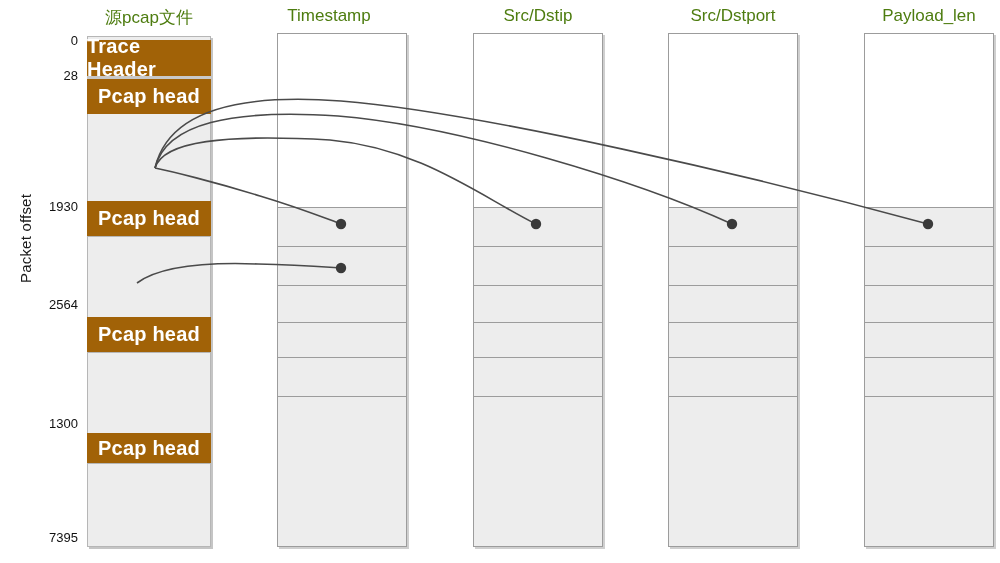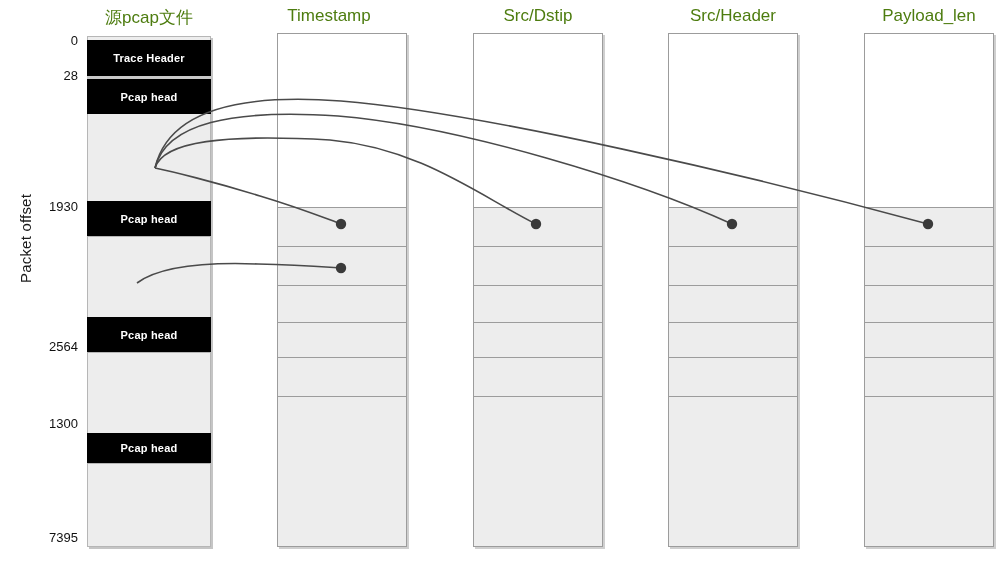--- a/index.html
+++ b/index.html
@@ -62,23 +62,23 @@
     height: 511px;
     background: #ededed;
     border: 1px solid #b6b6b6;
     box-sizing: border-box;
     box-shadow: 2px 2px 0 0 rgba(150,150,150,.55);
   }
   .pcap-block {
     position: absolute;
     left: -1px;
     width: 124px;
-    background: #000000;
+    background: #a16207;
     color: #ffffff;
-    font-size: 11px;
+    font-size: 20px;
     font-weight: bold;
     display: flex;
     align-items: center;
     justify-content: center;
     box-sizing: border-box;
     letter-spacing: .2px;
   }
   .pcap-divider {
     position: absolute;
     left: -1px;
@@ -137,21 +137,21 @@
 </head>
 <body>
 
 <div id="canvas">
 
   <div id="axis-title">Packet offset</div>
   <div id="offset-ticks">
       <div class="offset-label" style="left: 18px; top: 34px;">0</div>
       <div class="offset-label" style="left: 18px; top: 69px;">28</div>
       <div class="offset-label" style="left: 18px; top: 200px;">1930</div>
-      <div class="offset-label" style="left: 18px; top: 298px; margin-top: 42px;">2564</div>
+      <div class="offset-label" style="left: 18px; top: 298px;">2564</div>
       <div class="offset-label" style="left: 18px; top: 417px;">1300</div>
       <div class="offset-label" style="left: 18px; top: 531px;">7395</div>
     </div>
 
   <div class="col-title" id="pcap-title" style="left: 87px; width: 124px;">源pcap文件</div>
 
   <div id="pcap-col">
       <div class="pcap-sep" style="top: 199px;"></div>
       <div class="pcap-sep" style="top: 315px;"></div>
       <div class="pcap-sep" style="top: 426px;"></div>
@@ -177,21 +177,21 @@
       <div class="col-title" style="left: 473px; width: 130px;">Src/Dstip</div>
       <div class="attr-col" style="left: 473px;">
         <div class="attr-cell top-gap" style="top: 0px; height: 174px;"></div>
         <div class="attr-cell" style="top: 174px; height: 39px;"></div>
         <div class="attr-cell" style="top: 213px; height: 39px;"></div>
         <div class="attr-cell" style="top: 252px; height: 37px;"></div>
         <div class="attr-cell" style="top: 289px; height: 35px;"></div>
         <div class="attr-cell" style="top: 324px; height: 39px;"></div>
         <div class="attr-cell last" style="top: 363px; height: 149px;"></div>
       </div>
-      <div class="col-title" style="left: 668px; width: 130px;">Src/Header</div>
+      <div class="col-title" style="left: 668px; width: 130px;">Src/Dstport</div>
       <div class="attr-col" style="left: 668px;">
         <div class="attr-cell top-gap" style="top: 0px; height: 174px;"></div>
         <div class="attr-cell" style="top: 174px; height: 39px;"></div>
         <div class="attr-cell" style="top: 213px; height: 39px;"></div>
         <div class="attr-cell" style="top: 252px; height: 37px;"></div>
         <div class="attr-cell" style="top: 289px; height: 35px;"></div>
         <div class="attr-cell" style="top: 324px; height: 39px;"></div>
         <div class="attr-cell last" style="top: 363px; height: 149px;"></div>
       </div>
       <div class="col-title" style="left: 864px; width: 130px;">Payload_len</div>

